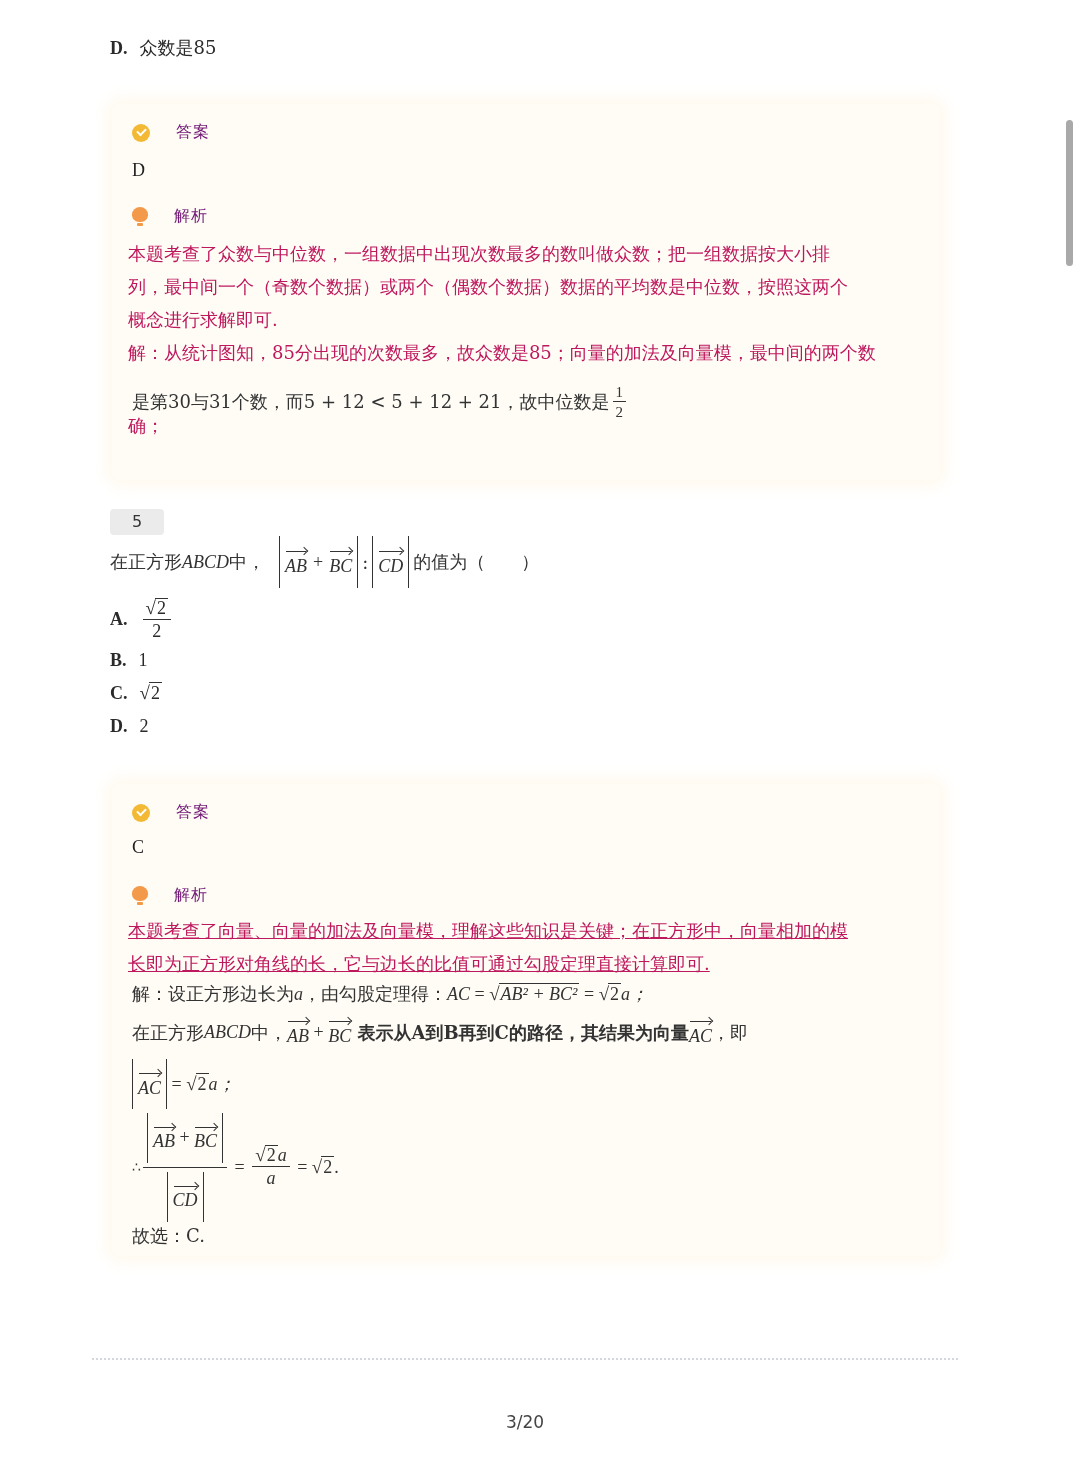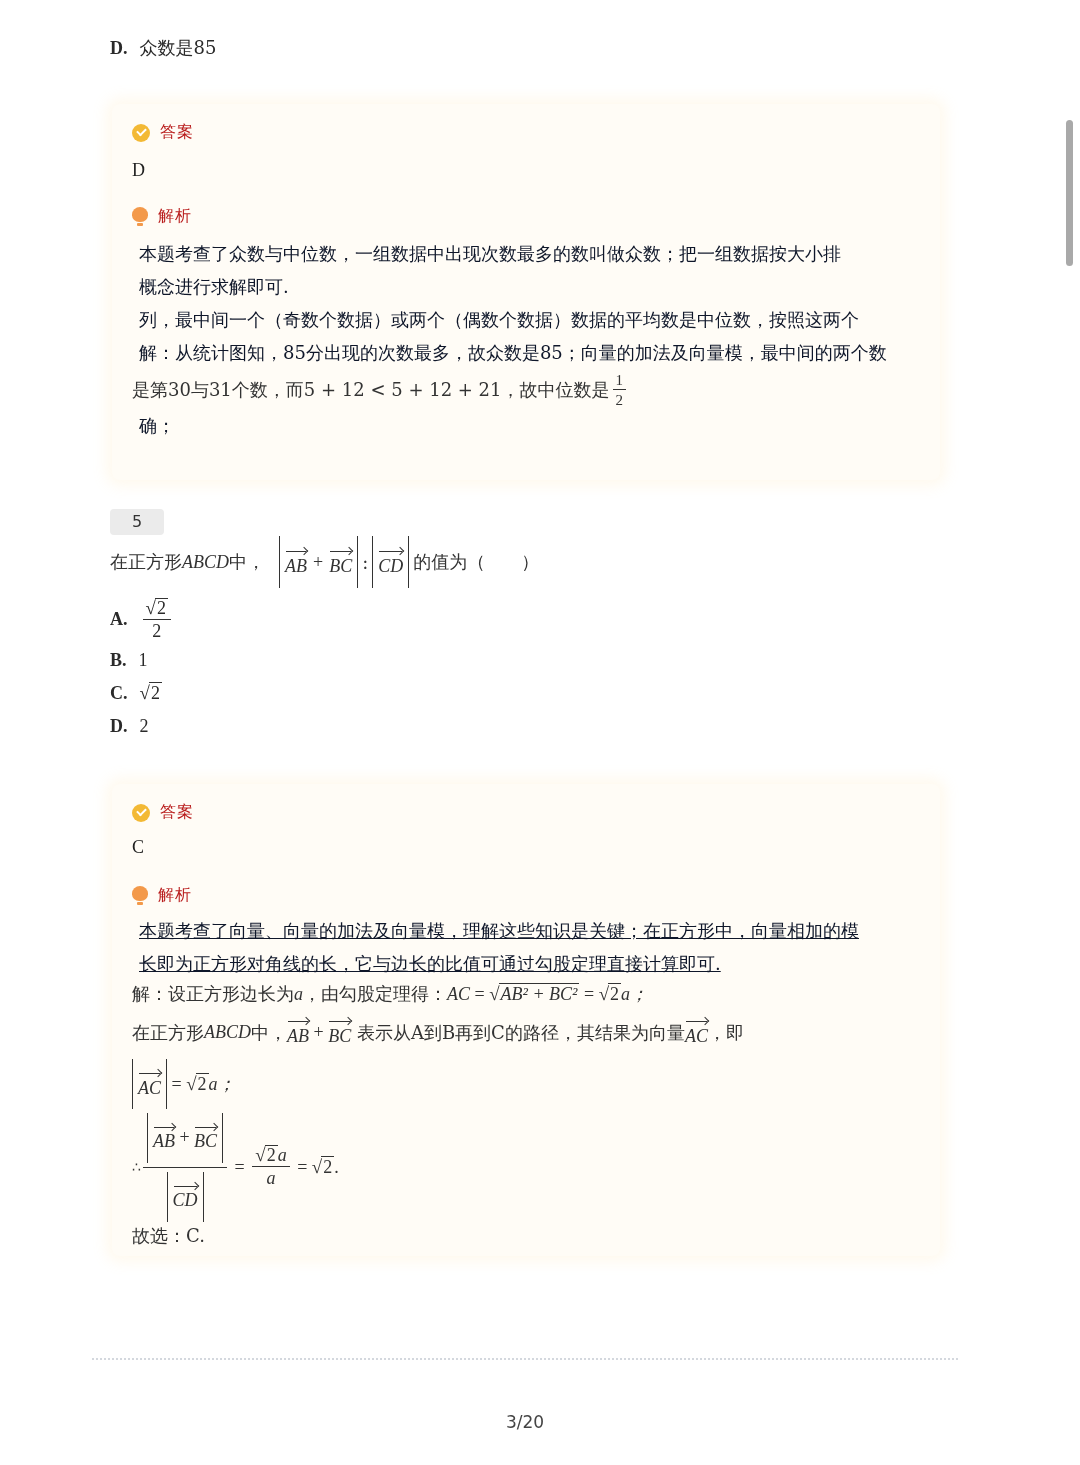--- a/index.html
+++ b/index.html
@@ -4,28 +4,28 @@
 <style>
   * { box-sizing: border-box; margin: 0; padding: 0; }
   html, body { width: 1080px; height: 1465px; background: #ffffff; overflow: hidden; }
   body { position: relative; font-family: "DejaVu Serif", "Liberation Serif", serif; color: #2a2a2a; }
   .math { font-family: "Liberation Serif", "DejaVu Serif", serif; }
   .mi { font-style: italic; font-family: "Liberation Serif", serif; }
   .opt { position: absolute; left: 110px; font-size: 18px; display: flex; align-items: center; }
   .opt .letter { font-weight: bold; font-family: "Liberation Serif", serif; font-size: 18px; margin-right: 12px; }
   .card { position: absolute; left: 112px; width: 828px; background: #fffcf6; border-radius: 8px; box-shadow: 0 0 14px 6px rgba(255,248,236,0.9); }
   .label-row { position: absolute; left: 20px; display: flex; align-items: center; }
-  .label-row .lbl { color: #b91c1c; font-size: 16px; margin-left: 10px; letter-spacing: 1px; }
+  .label-row .lbl { color: #701a75; font-size: 16px; margin-left: 26px; letter-spacing: 1px; }
   .icon-check { width: 18px; height: 18px; border-radius: 50%; background: #f3b935; position: relative; }
   .icon-check::after { content: ""; position: absolute; left: 5px; top: 4px; width: 7px; height: 4px; border-left: 2px solid #fff; border-bottom: 2px solid #fff; transform: rotate(-45deg); }
   .icon-bulb { width: 16px; height: 20px; position: relative; }
   .icon-bulb .glass { position: absolute; left: 0; top: 0; width: 16px; height: 15px; background: #f3994a; border-radius: 50% 50% 45% 45%; }
   .icon-bulb .base { position: absolute; left: 5px; top: 16px; width: 6px; height: 3px; background: #f3994a; border-radius: 1px; }
   .ans { position: absolute; left: 20px; font-size: 18px; font-family: "Liberation Serif", serif; color: #222; }
-  .para { position: absolute; left: 27px; width: 790px; font-size: 18px; line-height: 33px; color: #0f172a; }
+  .para { position: absolute; left: 16px; width: 790px; font-size: 18px; line-height: 33px; color: #be185d; }
   .line { position: absolute; left: 20px; font-size: 18px; color: #333; white-space: nowrap; display: flex; align-items: center; }
   .vec { display: inline-block; position: relative; font-style: italic; padding-top: 8px; text-align: right; }
   .vec::before { content: ""; position: absolute; top: 3px; left: 1px; right: 1px; height: 1px; background: #333; }
   .vec::after { content: ""; position: absolute; top: 0px; right: 0px; width: 5px; height: 5px; border-top: 1px solid #333; border-right: 1px solid #333; transform: rotate(45deg); }
   .absbar { display: inline-block; border-left: 1.5px solid #333; border-right: 1.5px solid #333; padding: 0 5px; }
   .frac { display: inline-flex; flex-direction: column; align-items: center; vertical-align: middle; margin: 0 3px; }
   .frac .num { border-bottom: 1px solid #333; padding: 0 3px; line-height: 1.1; }
   .frac .den { line-height: 1.1; padding-top: 2px; }
   .sqrt { display: inline-flex; align-items: flex-start; }
   .sqrt .rad { font-size: 1.05em; }
@@ -51,25 +51,25 @@
   <div class="ans" style="top:56px;">D</div>
   <div class="label-row" style="top:102px;">
     <span class="icon-bulb">
         <span class="glass"></span>
         <span class="base"></span>
       </span>
     <span class="lbl">解析</span>
   </div>
   <div class="para" style="top:133px;">
     <div>本题考查了众数与中位数，一组数据中出现次数最多的数叫做众数；把一组数据按大小排</div>
+    <div>列，最中间一个（奇数个数据）或两个（偶数个数据）数据的平均数是中位数，按照这两个</div>
     <div>概念进行求解即可.</div>
-    <div>列，最中间一个（奇数个数据）或两个（偶数个数据）数据的平均数是中位数，按照这两个</div>
     <div>解：从统计图知，85分出现的次数最多，故众数是85；向量的加法及向量模，最中间的两个数</div>
   </div>
-  <div class="line" style="top:268px;justify-content:flex-end;">
+  <div class="line" style="top:280px;justify-content:flex-end;">
     <span>是第30与31个数，而5 + 12 &lt; 5 + 12 + 21，故中位数是</span>
     <span class="frac math" style="font-size:15px;">
       <span class="num">1</span>
       <span class="den">2</span>
     </span>
   </div>
   <div class="para" style="top:305px;">
     <div>确；</div>
   </div>
 </div>
@@ -152,21 +152,21 @@
       </span>
     <span class="mi">a；</span>
   </div>
   <div class="line" style="top:234px;">
     <span>在正方形</span>
     <span class="mi">ABCD</span>
     <span>中，</span>
     <span class="vec math">AB</span>
     <span class="math" style="white-space:pre;"> + </span>
     <span class="vec math">BC</span>
-    <span style="white-space:pre;"> 表示从A到B再到C的路径，其结果为向量</span>
+    <span style="white-space:pre;font-weight:bold;"> 表示从A到B再到C的路径，其结果为向量</span>
     <span class="vec math">AC</span>
     <span>，即</span>
   </div>
   <div class="line" style="top:274px;height:52px;">
     <span class="absbar math" style="height:50px;display:inline-flex;align-items:center;">
       <span class="vec">AC</span>
     </span>
     <span class="math" style="white-space:pre;"> = </span>
     <span class="sqrt math">
         <span class="rad">√</span>

